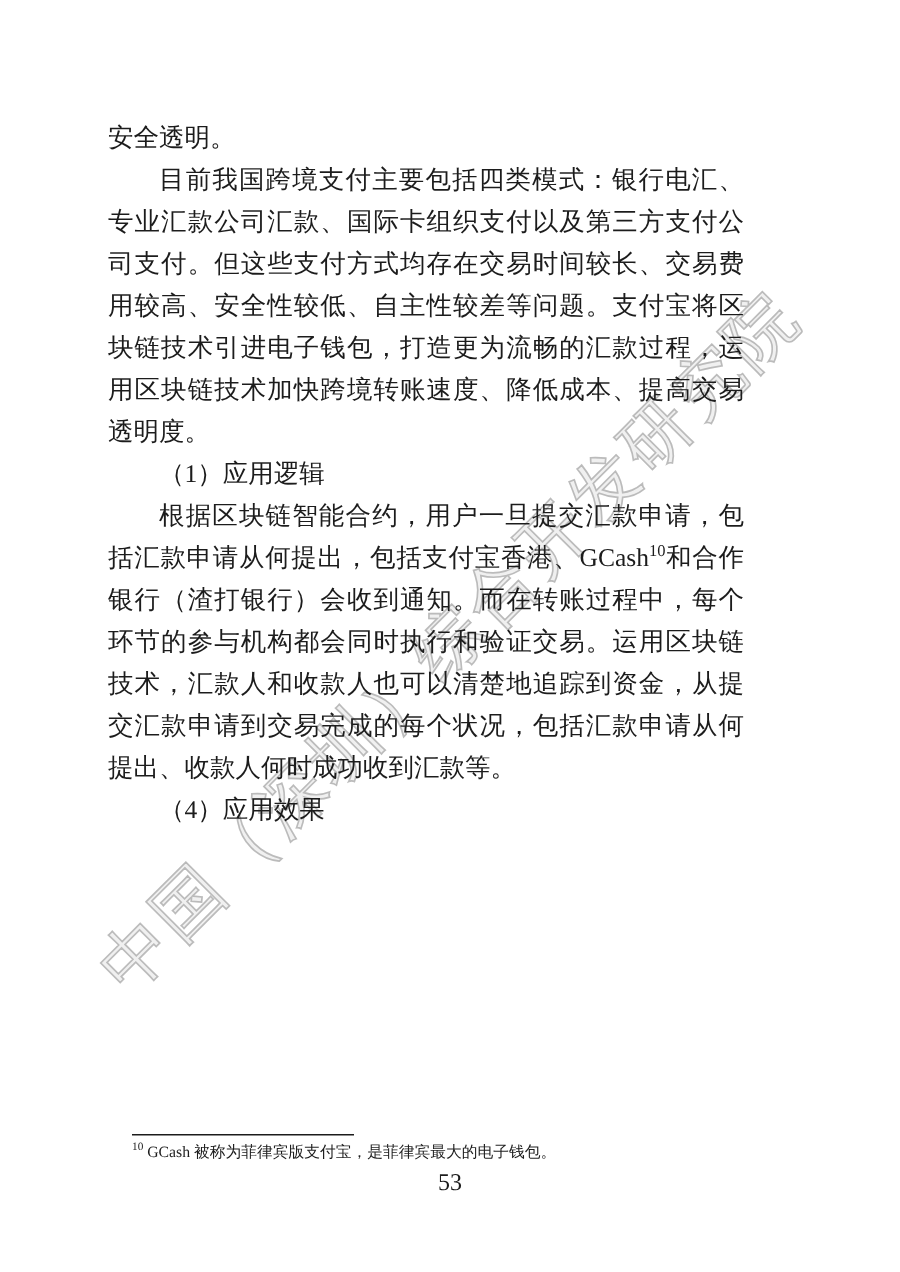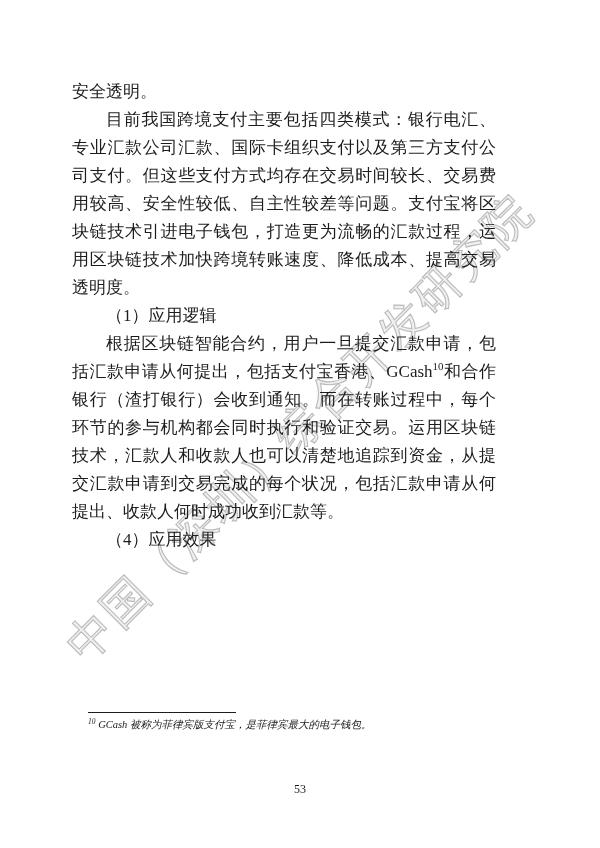--- a/index.html
+++ b/index.html
@@ -40,24 +40,23 @@
   .para-justify { text-align: justify; text-justify: inter-character; }
   .indent { text-indent: 2em; }
   sup.fn-ref {
     font-size: 11px;
     line-height: 0;
     vertical-align: super;
   }
   .footnote-area {
     position: absolute;
     left: 88px;
-    top: 712px;
+    top: 756px;
     width: 424px;
     z-index: 2;
-    font-style: italic;
   }
   .footnote-rule {
     width: 148px;
     height: 0;
     border-top: 1.2px solid #1c1c1c;
     margin-bottom: 5px;
   }
   .footnote-line {
     margin: 0;
     font-size: 10.5px;
@@ -68,21 +67,21 @@
     font-size: 7.5px;
     line-height: 0;
     vertical-align: super;
   }
   .page-number {
     position: absolute;
     left: 0;
     top: 781px;
     width: 100%;
     text-align: center;
-    font-size: 12px;
+    font-size: 16px;
     line-height: 16px;
     z-index: 2;
   }
 </style>
 </head>
 <body>
 
 <div class="page">
 
   <div class="watermark">中国（深圳）综合开发研究院</div>

